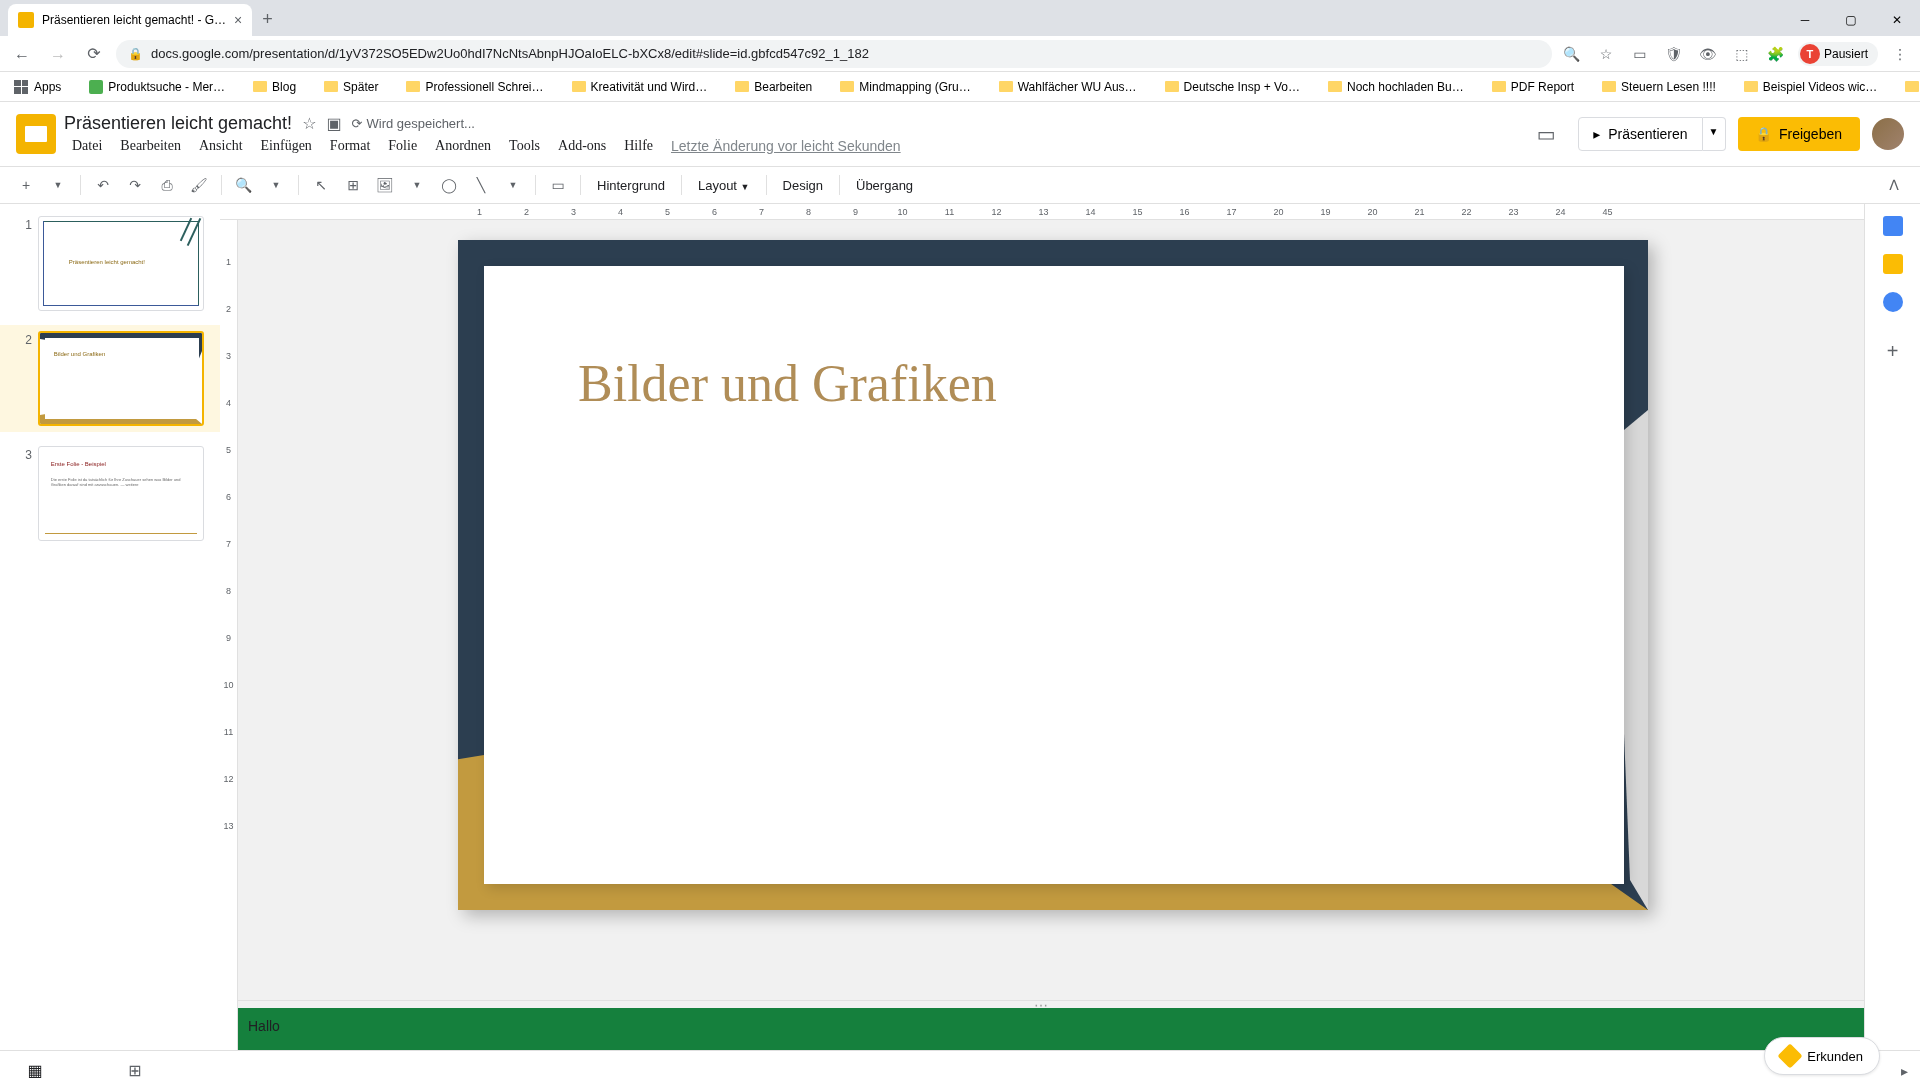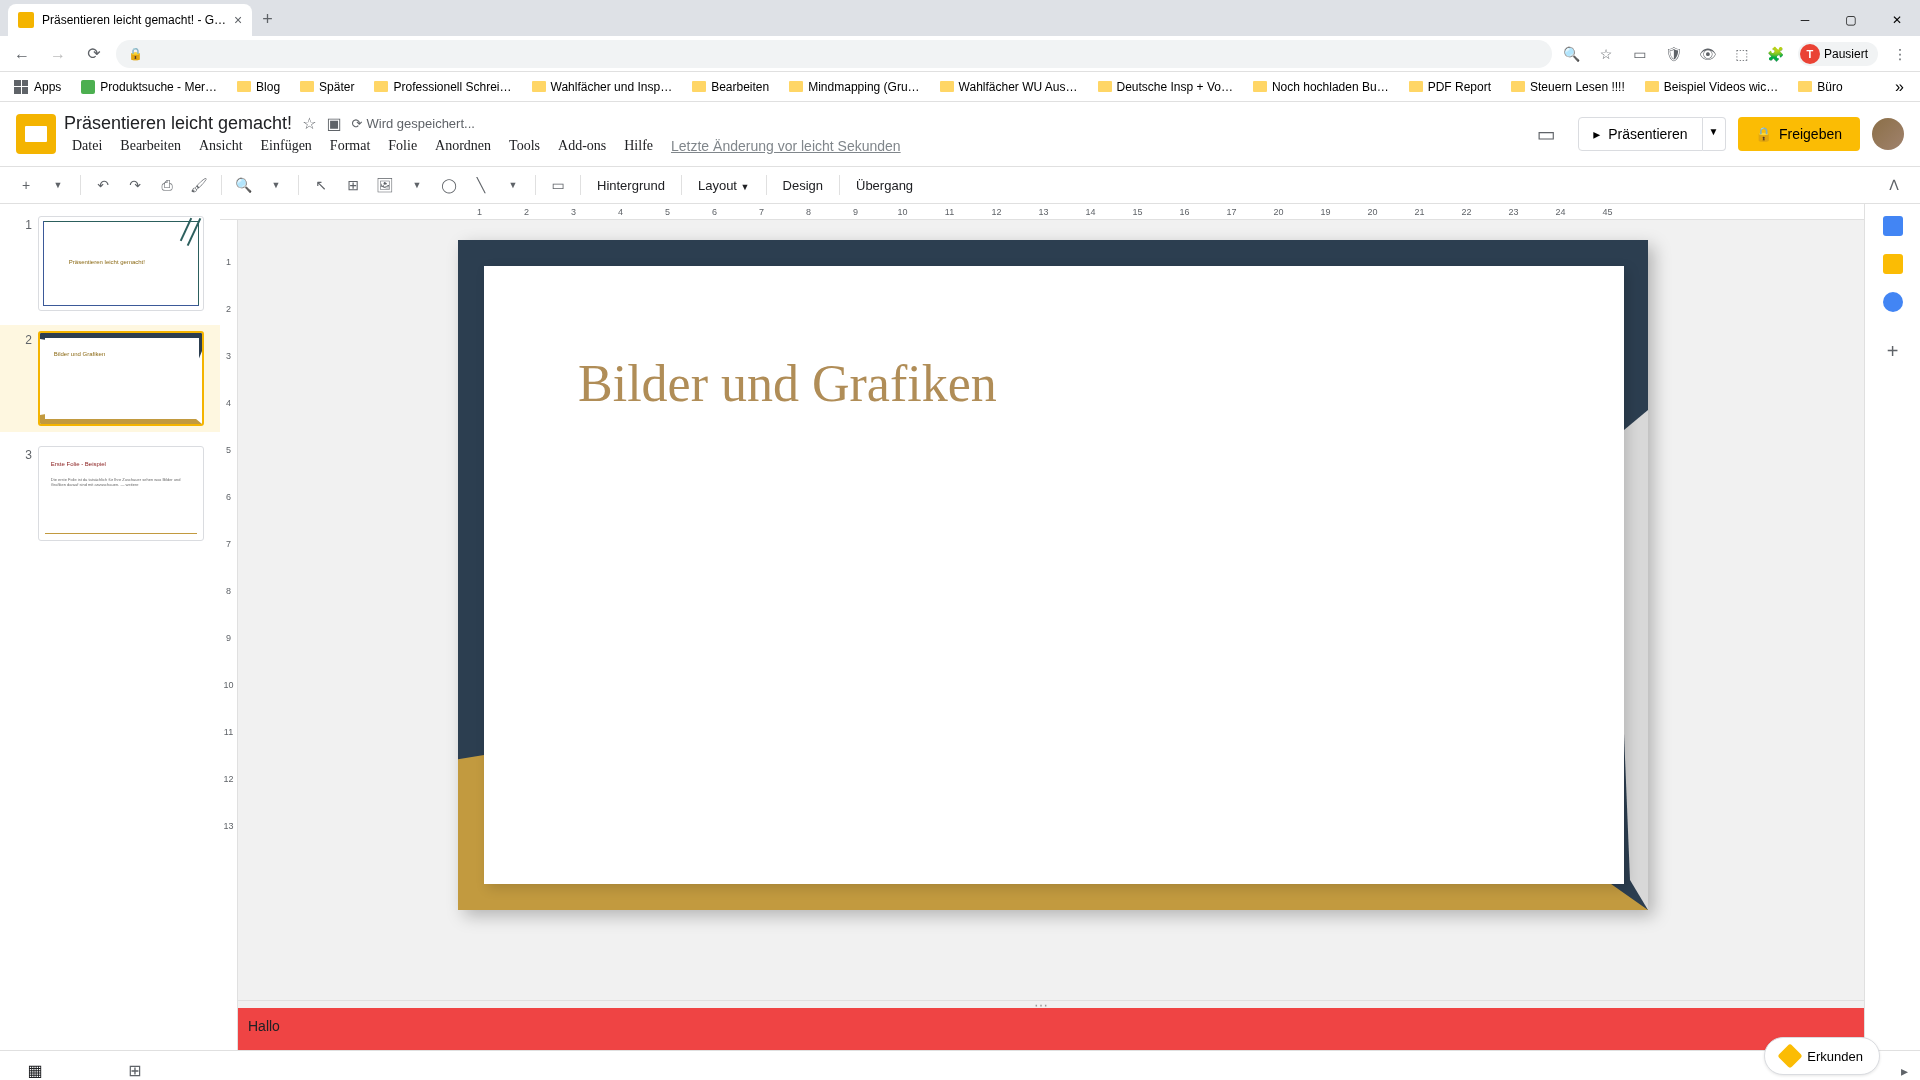--- a/index.html
+++ b/index.html
@@ -17,21 +17,21 @@
 .address-bar { height: 36px; background: #fff; display: flex; align-items: center; padding: 0 8px; gap: 8px; border-bottom: 1px solid #e0e0e0; }
 .nav-btn { width: 28px; height: 28px; display: flex; align-items: center; justify-content: center; color: #5f6368; cursor: pointer; font-size: 16px; border-radius: 50%; }
 .nav-btn.disabled { color: #bdbdbd; }
 .url-box { flex: 1; height: 28px; background: #f1f3f4; border-radius: 14px; display: flex; align-items: center; padding: 0 12px; font-size: 13px; color: #202124; gap: 8px; }
 .lock-icon { color: #5f6368; font-size: 12px; }
 .addr-actions { display: flex; gap: 10px; align-items: center; }
 .addr-icon { width: 24px; height: 24px; display: flex; align-items: center; justify-content: center; color: #5f6368; cursor: pointer; font-size: 14px; }
 .profile-pill { display: flex; align-items: center; gap: 4px; background: #f1f3f4; border-radius: 14px; padding: 2px 10px 2px 2px; font-size: 12px; }
 .profile-dot { width: 20px; height: 20px; background: #ea4335; border-radius: 50%; color: #fff; display: flex; align-items: center; justify-content: center; font-size: 11px; font-weight: bold; }
 
-.bookmarks-bar { height: 30px; background: #fff; display: flex; align-items: center; padding: 0 8px; gap: 8px; border-bottom: 1px solid #e0e0e0; font-size: 12px; }
+.bookmarks-bar { height: 30px; background: #fff; display: flex; align-items: center; padding: 0 8px; gap: 16px; border-bottom: 1px solid #e0e0e0; font-size: 12px; }
 .bm-apps { display: flex; align-items: center; gap: 6px; padding: 4px 6px; cursor: pointer; }
 .bm-apps-icon { width: 14px; height: 14px; display: grid; grid-template-columns: 1fr 1fr; gap: 1px; }
 .bm-apps-icon span { background: #5f6368; }
 .bookmark { display: flex; align-items: center; gap: 5px; padding: 4px 6px; cursor: pointer; white-space: nowrap; }
 .bm-folder { width: 14px; height: 11px; background: #ffd666; border-radius: 1px; }
 .bm-fav { width: 14px; height: 14px; background: #4caf50; border-radius: 2px; }
 .bm-more { margin-left: auto; font-size: 16px; padding: 0 8px; cursor: pointer; }
 
 
 .app-header { height: 64px; display: flex; align-items: center; padding: 0 16px; gap: 8px; }
@@ -99,21 +99,21 @@
 
 .canvas-scroll { flex: 1; position: relative; overflow: hidden; }
 .slide { position: absolute; left: 238px; top: 20px; width: 1190px; height: 670px; background: #2c3e50; box-shadow: 6px 6px 16px rgba(0,0,0,.25); }
 .slide-gold { position: absolute; bottom: 0; left: 0; width: 100%; height: 290px; background: #c29a3f; clip-path: polygon(0 48%, 73% 0, 82% 48%, 100% 100%, 0 100%); }
 .slide-grey { position: absolute; top: 170px; right: 0; width: 36px; height: 500px; background: #d8d8d8; clip-path: polygon(0 6%, 100% 0, 100% 100%, 50% 94%); }
 .slide-inner { position: absolute; top: 26px; left: 26px; width: 1140px; height: 618px; background: #fff; box-shadow: 4px 4px 12px rgba(0,0,0,.15); }
 .slide-title { position: absolute; top: 88px; left: 94px; font-size: 52px; font-weight: 400; color: #b08d57; font-family: Georgia, serif; }
 
 .notes-divider { height: 8px; background: #f1f1f1; display: flex; justify-content: center; align-items: center; cursor: ns-resize; border-top: 1px solid #e0e0e0; }
 .notes-divider::after { content: '⋯'; color: #999; font-size: 14px; letter-spacing: 2px; }
-.notes { height: 42px; background: #ef4444; padding: 10px 28px; font-size: 14px; color: #202124; }
+.notes { height: 42px; background: #15803d; padding: 10px 28px; font-size: 14px; color: #202124; }
 
 
 .bottom-strip { height: 40px; border-top: 1px solid #e0e0e0; display: flex; align-items: center; padding: 0 20px; background: #fff; position: relative; }
 .view-btn { width: 30px; height: 30px; display: flex; align-items: center; justify-content: center; cursor: pointer; color: #5f6368; margin-right: 70px; }
 .view-btn.active { color: #202124; }
 .explore-btn { position: absolute; right: 40px; top: -14px; background: #fff; border: 1px solid #dadce0; border-radius: 22px; padding: 9px 16px; display: flex; align-items: center; gap: 8px; font-size: 13px; box-shadow: 0 1px 3px rgba(0,0,0,.1); cursor: pointer; }
 .explore-icon { width: 18px; height: 18px; background: #fbbc04; border-radius: 3px; transform: rotate(45deg); }
 .notes-expand { position: absolute; right: 12px; font-size: 14px; color: #5f6368; cursor: pointer; }
 </style>
 </head>
@@ -132,20 +132,21 @@
     <div class="window-btn">✕</div>
   </div>
 </div>
 
 <div class="address-bar">
   <div class="nav-btn">←</div>
   <div class="nav-btn disabled">→</div>
   <div class="nav-btn">⟳</div>
   <div class="url-box">
     <span class="lock-icon">🔒</span>
+    <span>docs.google.com/presentation/d/1yV372SO5EDw2Uo0hdI7NcNtsAbnpHJOaIoELC-bXCx8/edit#slide=id.gbfcd547c92_1_182</span>
   </div>
   <div class="addr-actions">
     <div class="addr-icon">🔍</div>
     <div class="addr-icon">☆</div>
     <div class="addr-icon">▭</div>
     <div class="addr-icon">🛡</div>
     <div class="addr-icon">👁</div>
     <div class="addr-icon">⬚</div>
     <div class="addr-icon">🧩</div>
     <div class="profile-pill">
@@ -177,21 +178,21 @@
   <div class="bookmark">
       <div class="bm-folder"></div>
       <span>Später</span>
     </div>
   <div class="bookmark">
       <div class="bm-folder"></div>
       <span>Professionell Schrei…</span>
     </div>
   <div class="bookmark">
       <div class="bm-folder"></div>
-      <span>Wahlfächer und Insp…</span>
+      <span>Kreativität und Wird…</span>
     </div>
   <div class="bookmark">
       <div class="bm-folder"></div>
       <span>Bearbeiten</span>
     </div>
   <div class="bookmark">
       <div class="bm-folder"></div>
       <span>Mindmapping  (Gru…</span>
     </div>
   <div class="bookmark">

